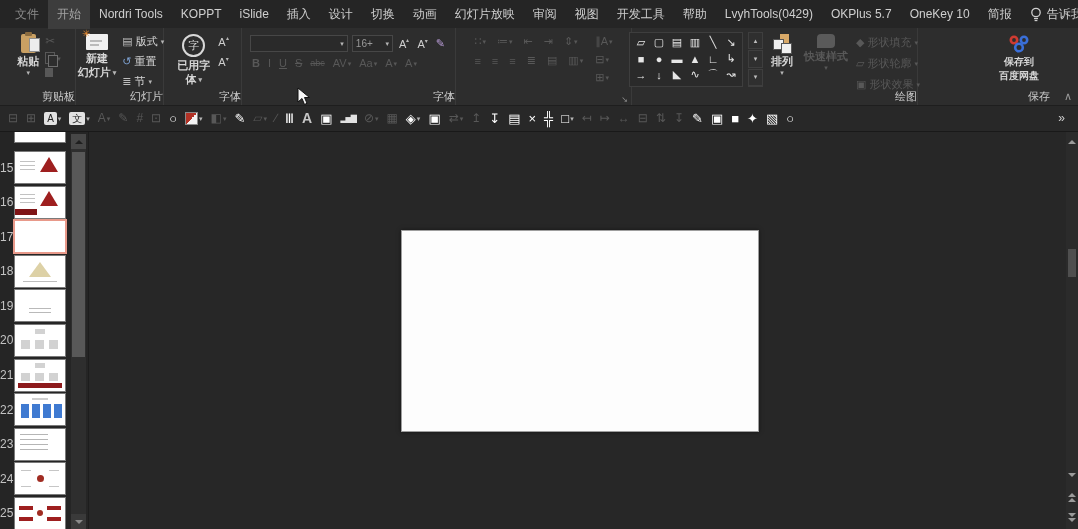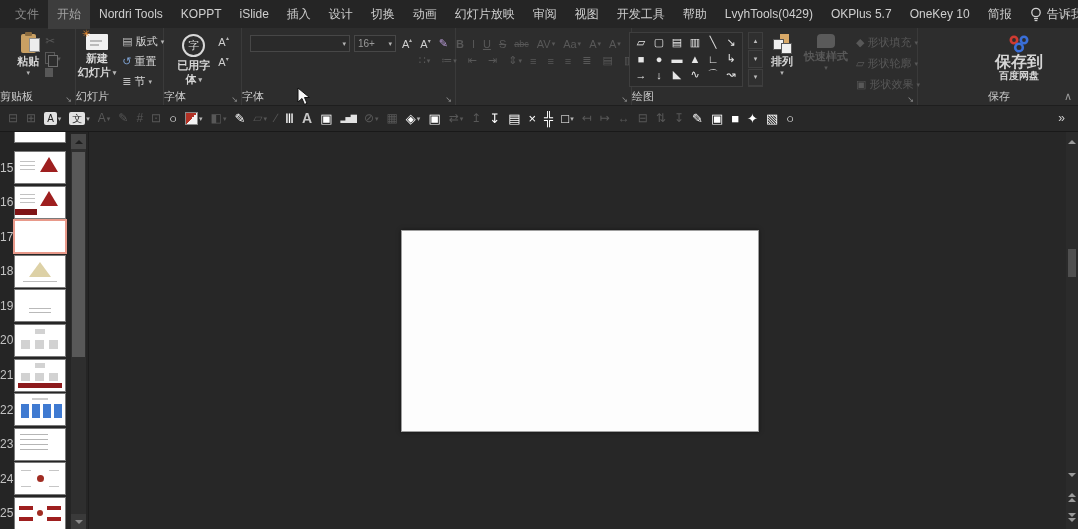--- a/index.html
+++ b/index.html
@@ -13,21 +13,21 @@
   .mi.active{background:#3d3d3d;color:#a3a3a3;text-align:right;}
   .mi.muted{color:#8a8a8a;}
   .menu-right{margin-left:auto;display:flex;align-items:center;gap:2px;}
   .menu-right .mi{display:flex;align-items:center;gap:5px;}
   
   .ribbon{position:absolute;top:28px;left:0;right:0;height:77px;background:#2d2d2d;
           border-bottom:1px solid #1e1e1e;color:#d6d6d6;font-size:11px;z-index:4;}
   .rg{position:absolute;top:0;height:100%;border-right:1px solid #3a3a3a;box-sizing:border-box;}
   .rg-body{position:absolute;top:3px;left:0;right:0;bottom:17px;display:flex;
            justify-content:center;gap:3px;padding:1px 2px;}
-  .rg-label{position:absolute;bottom:1px;left:0;right:0;text-align:left;font-size:11px;color:#cdcdcd;}
+  .rg-label{position:absolute;bottom:1px;left:0;right:0;text-align:right;font-size:11px;color:#cdcdcd;}
   .launcher{position:absolute;right:3px;bottom:1px;color:#8f8f8f;font-size:8px;font-style:normal;}
   .launcher::after{content:"↘";}
   .crt{font-style:normal;font-size:7px;color:#b5b5b5;line-height:1;}
   .crt::after{content:"▾";}
   .dis,.dis *{color:#585858!important;border-color:#585858!important;}
   .bigbtn{display:flex;flex-direction:column;align-items:center;gap:2px;padding:2px 3px;border-radius:2px;cursor:default;}
   .bigbtn .bl{line-height:12px;text-align:center;white-space:nowrap;font-weight:bold;}
   .vcol{display:flex;flex-direction:column;justify-content:flex-start;gap:4px;padding-top:2px;}
   .sbtn{display:flex;align-items:center;gap:2px;font-size:12px;line-height:14px;cursor:default;}
   .srow{display:flex;align-items:center;gap:3px;font-size:11px;white-space:nowrap;cursor:default;}
@@ -51,21 +51,21 @@
   .ic-arrange .a2{left:1px;top:5px;background:#f0f0f0;border:1px solid #555;}
   .ic-arrange .a3{left:9px;top:9px;background:#f0f0f0;border:1px solid #555;}
   .ic-qstyle{width:18px;height:14px;background:#5a5a5a;border-radius:4px 4px 4px 0;display:inline-block;}
   .ic-find{width:7px;height:7px;border:2px solid #8fa8cc;border-radius:50%;position:relative;display:inline-block;}
   .ic-find::after{content:"";position:absolute;width:5px;height:2px;background:#8fa8cc;transform:rotate(45deg);right:-4px;bottom:-2px;}
   .ic-replace{font-size:8px;color:#7f9cc9;font-weight:bold;line-height:8px;text-align:center;}
   .ic-select{width:0;height:0;border-top:8px solid #d9d9d9;border-right:5px solid transparent;display:inline-block;transform:rotate(-12deg);}
   .combo{height:15px;border:1px solid #474747;background:#2a2a2a;color:#9a9a9a;font-size:10px;
          display:flex;align-items:center;padding:0 3px;gap:2px;}
   .combo .crt{margin-left:auto;}
-  .fg{display:flex;flex-direction:row;gap:4px;}
+  .fg{display:flex;flex-direction:column;gap:4px;}
   .frow{display:flex;align-items:center;gap:4px;}
   .fbtn{font-size:11px;color:#5d5d5d;display:inline-flex;align-items:center;gap:1px;padding:1px 2px;}
   .fb{font-weight:bold;}.fi{font-style:italic;}.fu{text-decoration:underline;}
   .fs{text-decoration:line-through;}.fstrike{text-decoration:line-through;font-size:9px;}
   .az{display:inline-flex;align-items:flex-start;font-size:11px;color:#cfcfcf;padding:0 2px;}
   .az .crt{font-size:6px;}
   .gallery{border:1px solid #3e3e3e;background:#2a2a2a;padding:2px 3px;display:flex;flex-direction:column;gap:1px;}
   .grow{display:flex;gap:2px;}
   .gcell{width:16px;height:15px;display:flex;align-items:center;justify-content:center;font-size:11px;color:#e6e6e6;}
   .galscroll{display:flex;flex-direction:column;gap:1px;}
@@ -478,21 +478,21 @@
 
 
   <div class="rg" style="left:988px;width:62px;border-right:none">
     <div class="rg-body">
       <div class="bigbtn">
         <svg width="28" height="20" viewBox="0 0 28 20">
           <circle cx="9" cy="6" r="3.2" fill="none" stroke="#cf3b31" stroke-width="2.6"></circle>
           <circle cx="19" cy="6" r="3.2" fill="none" stroke="#3a6fd8" stroke-width="2.6"></circle>
           <circle cx="14" cy="13.5" r="3.8" fill="none" stroke="#3a6fd8" stroke-width="2.6"></circle>
         </svg>
-        <span class="bl" style="font-size:16px">保存到</span>
+        <span class="bl" style="font-size:10px">保存到</span>
         <span class="bl" style="font-size:10px">百度网盘</span>
       </div>
     </div>
     <div class="rg-label"><span>保存</span></div>
   </div>
 
   <span class="collapse-btn">∧</span>
 </div>
 
 <div class="qat">

